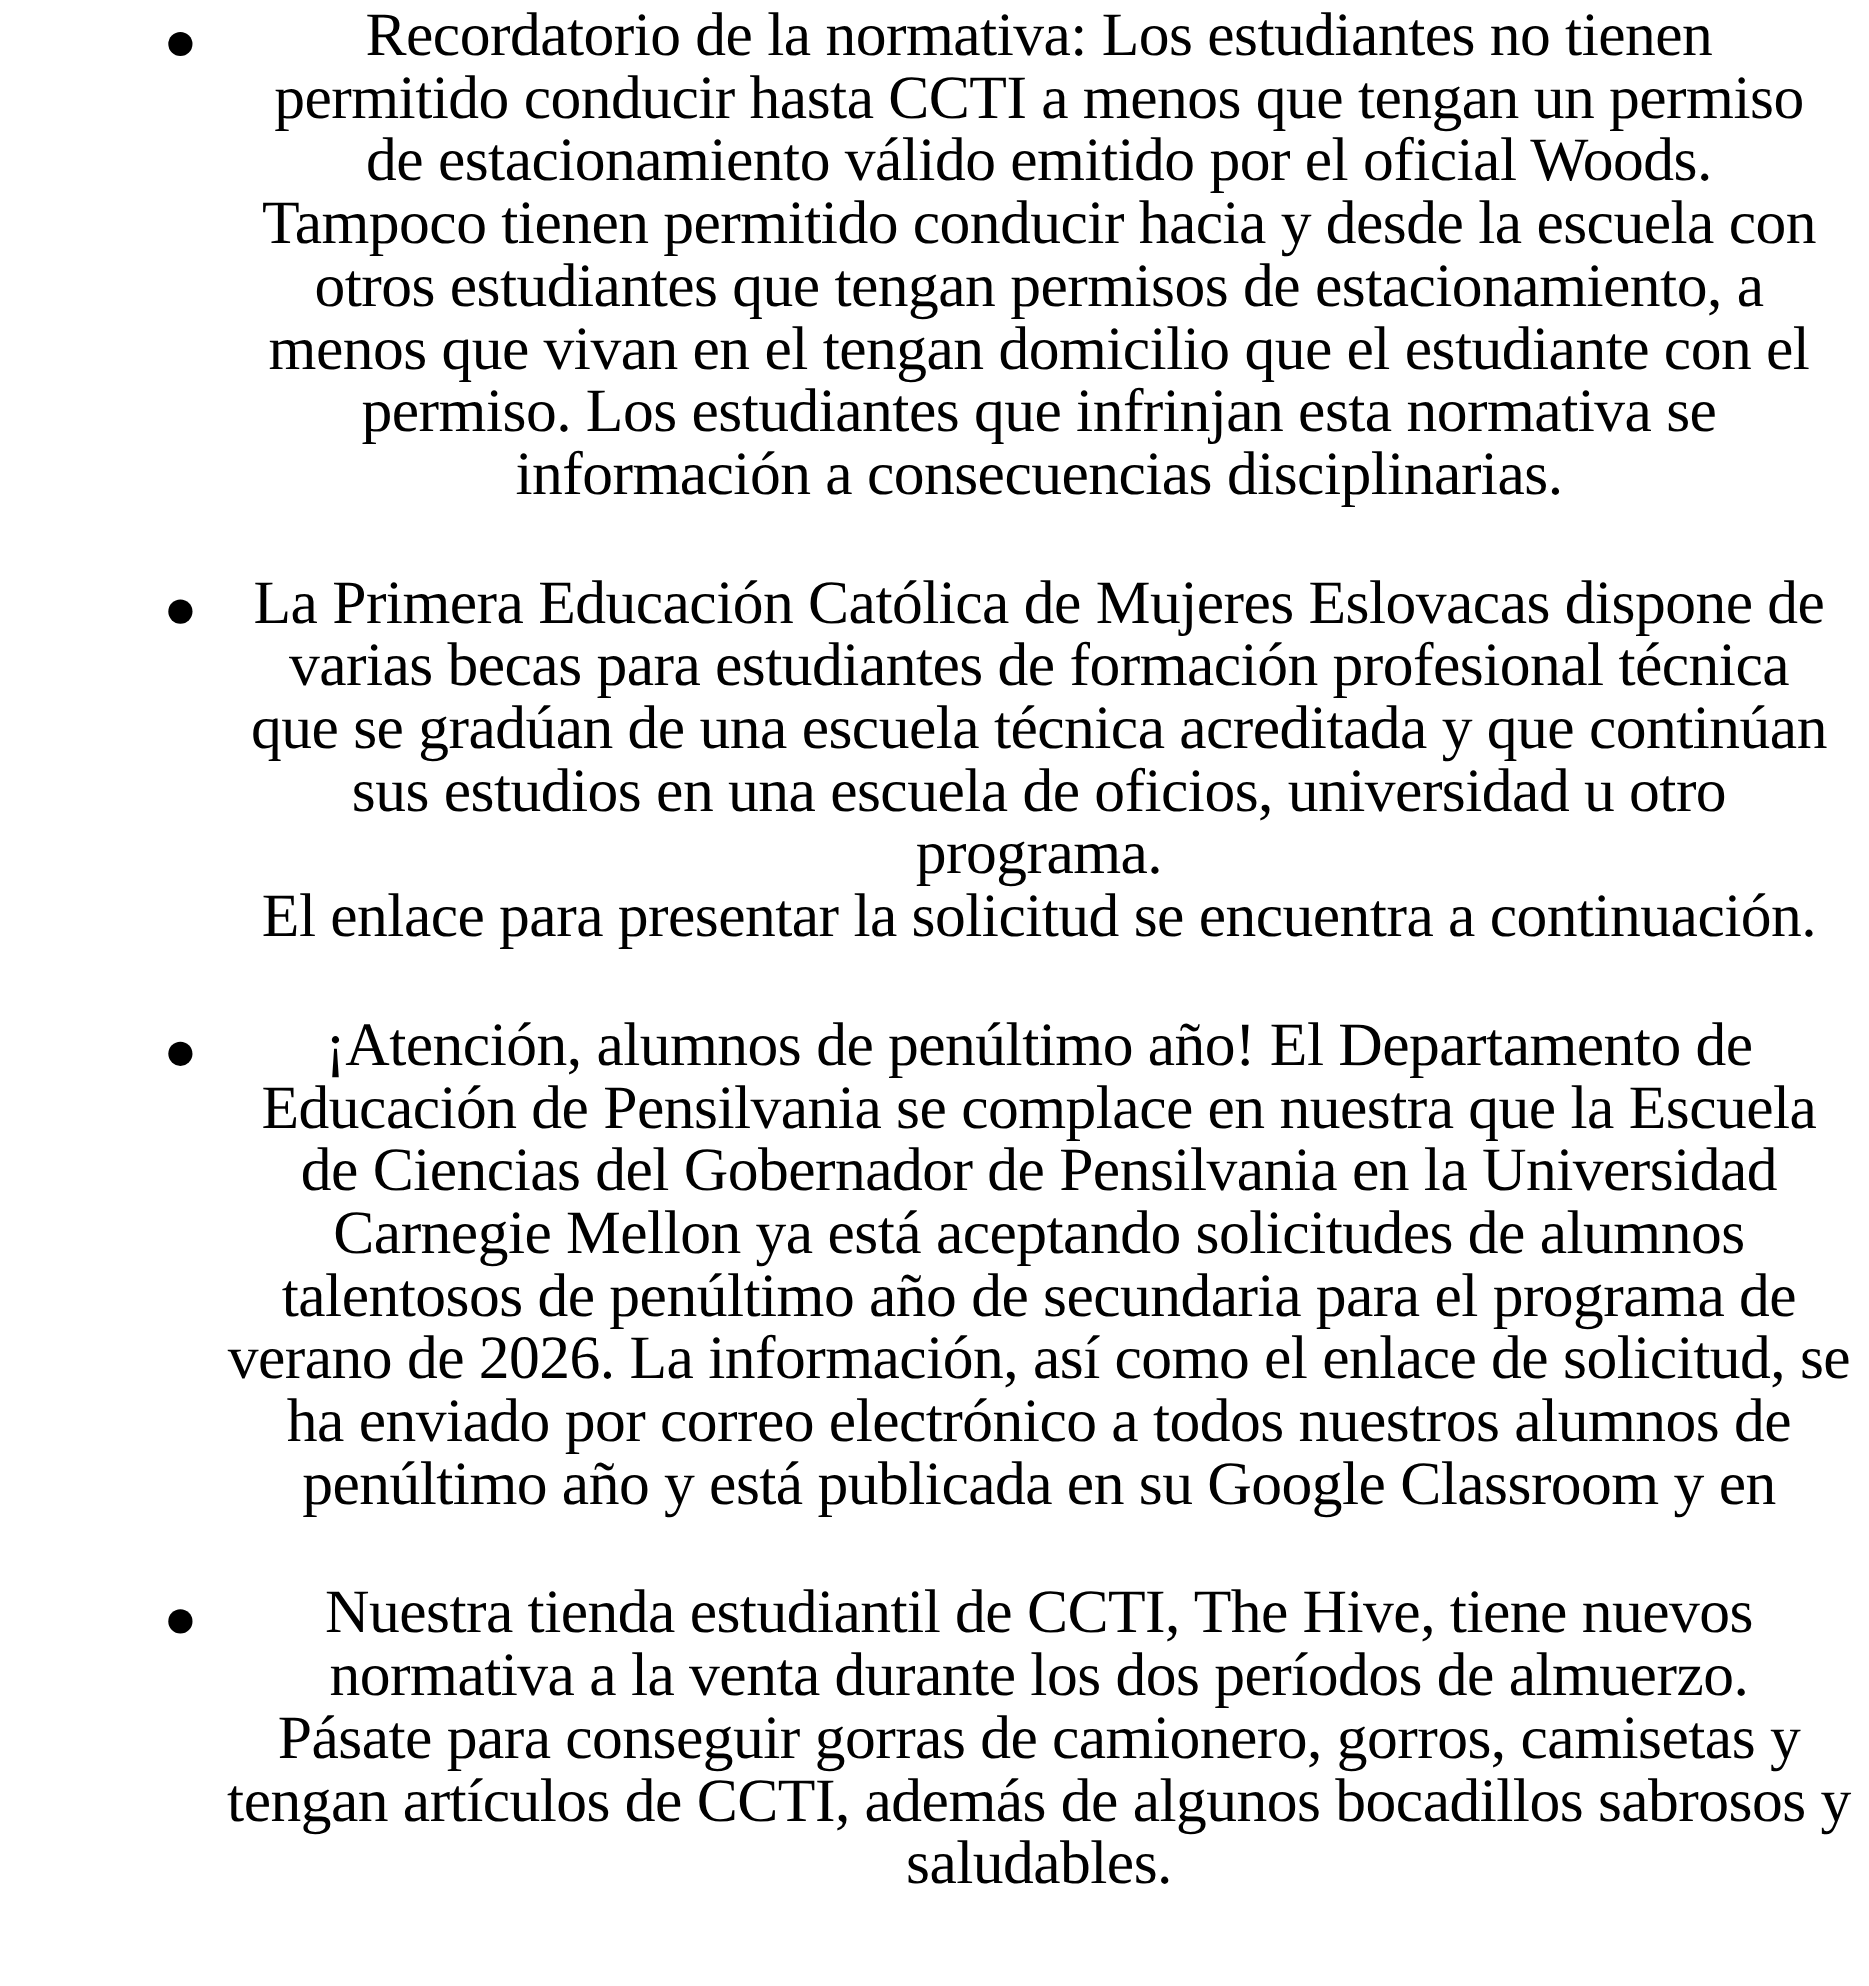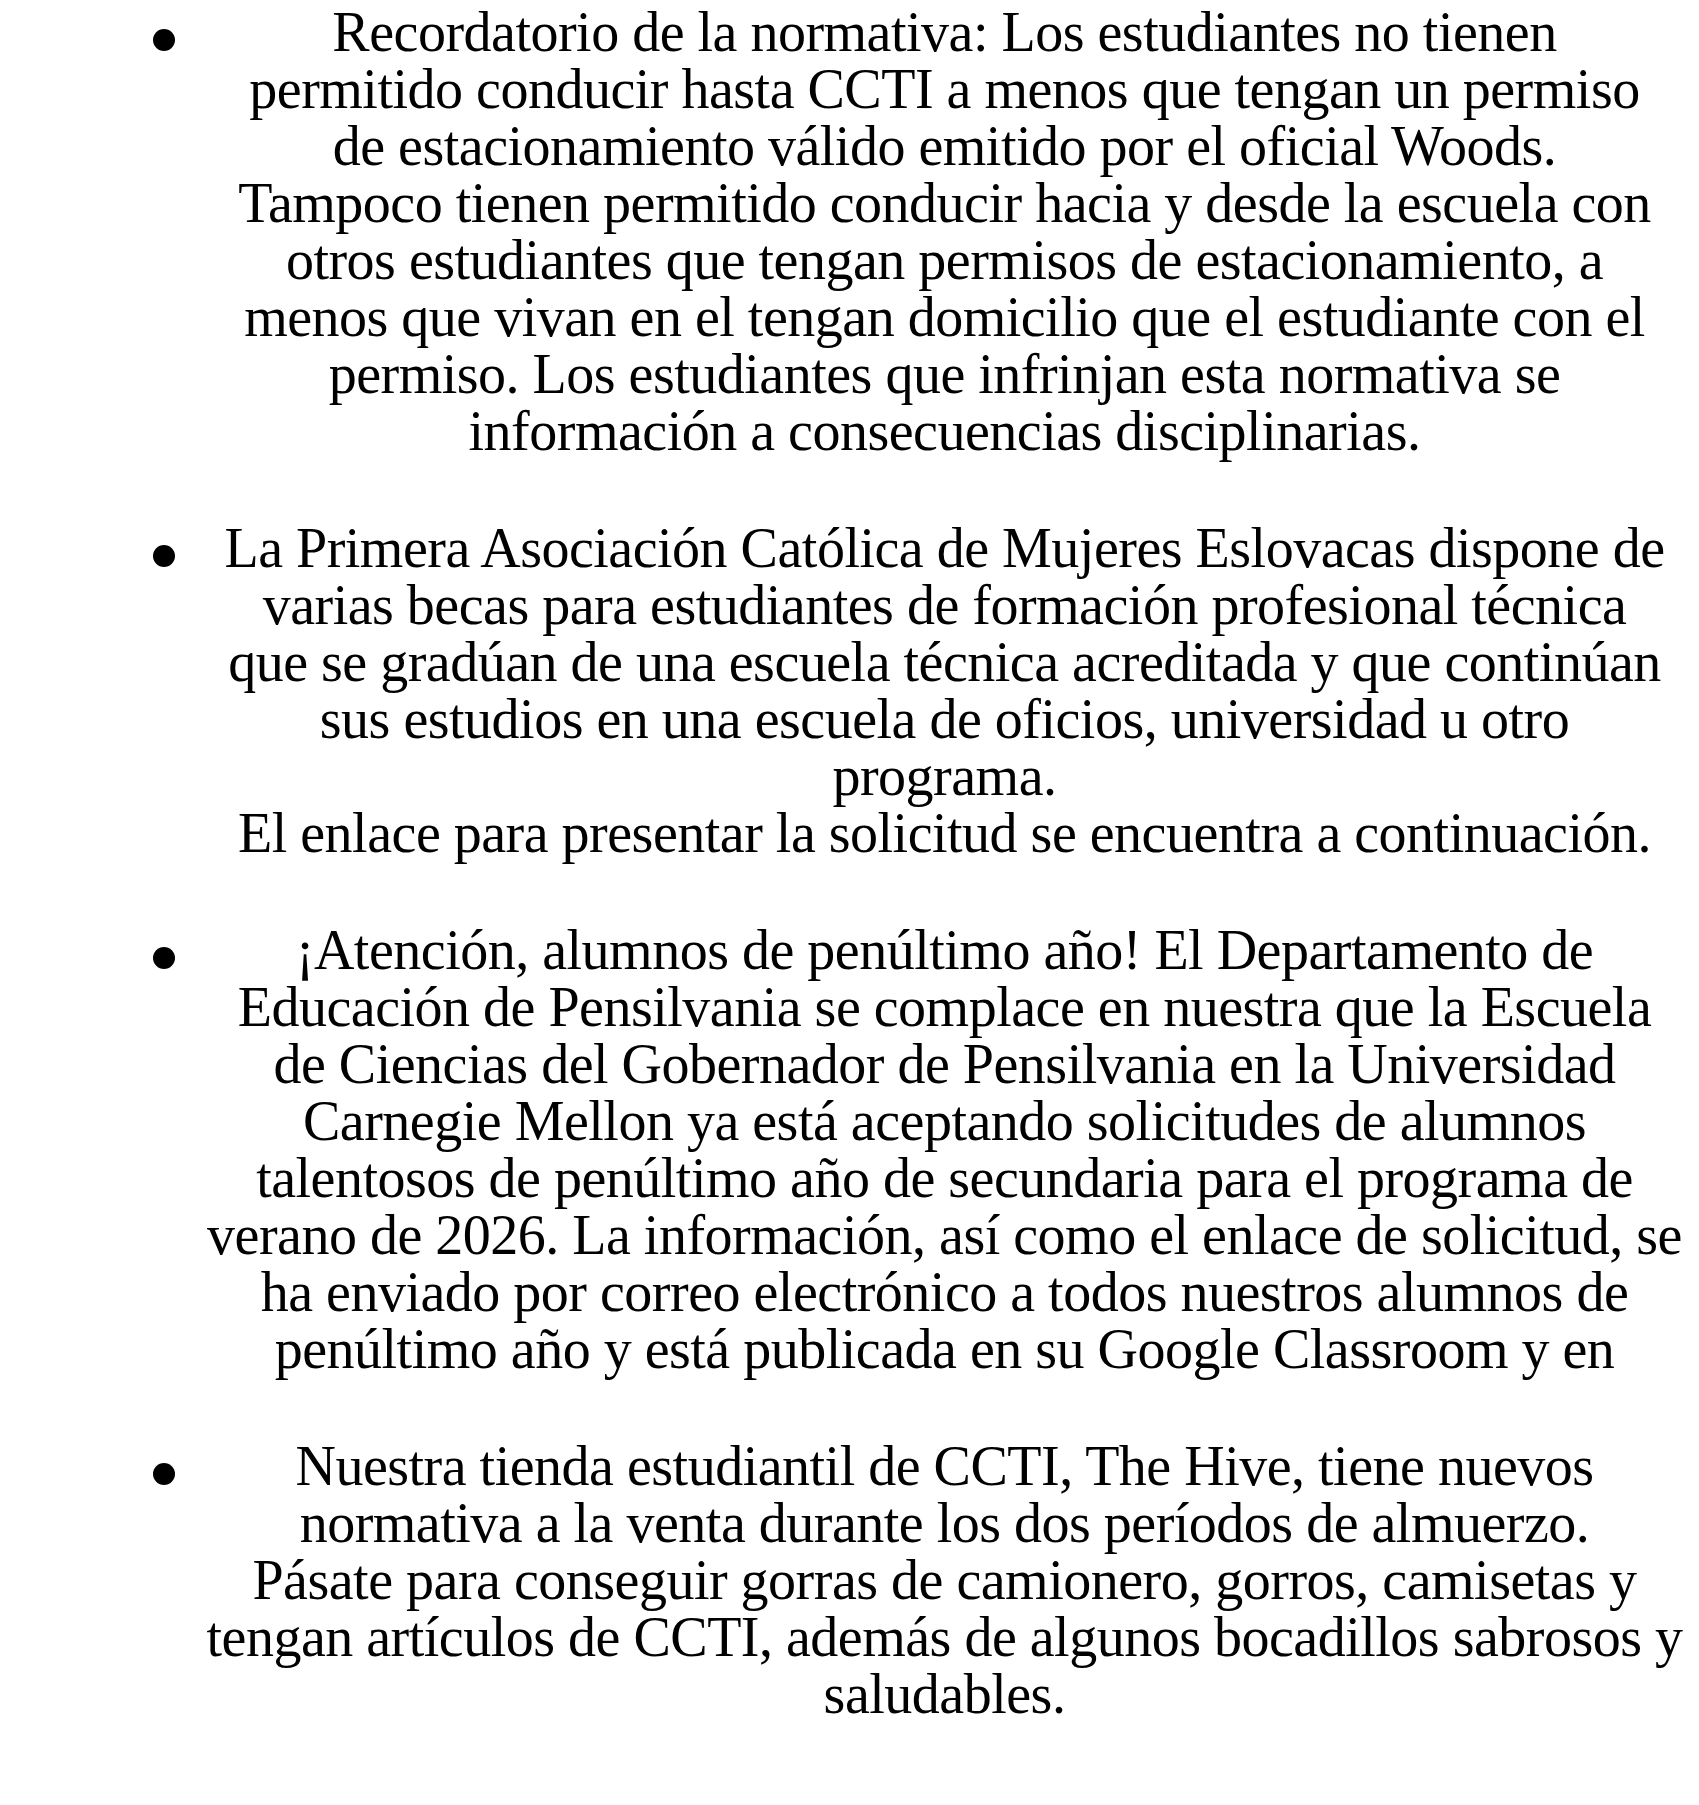--- a/index.html
+++ b/index.html
@@ -58,21 +58,21 @@
     <div class="text-line">de estacionamiento válido emitido por el oficial Woods.</div>
     <div class="text-line">Tampoco tienen permitido conducir hacia y desde la escuela con</div>
     <div class="text-line">otros estudiantes que tengan permisos de estacionamiento, a</div>
     <div class="text-line">menos que vivan en el tengan domicilio que el estudiante con el</div>
     <div class="text-line">permiso. Los estudiantes que infrinjan esta normativa se</div>
     <div class="text-line">información a consecuencias disciplinarias.</div>
   </div>
 
   <div class="bullet-item">
     <span class="bullet-dot"></span>
-    <div class="text-line">La Primera Asociación Católica de Mujeres Eslovacas dispone de</div>
+    <div class="text-line">La Primera Educación Católica de Mujeres Eslovacas dispone de</div>
     <div class="text-line">varias becas para estudiantes de formación profesional técnica</div>
     <div class="text-line">que se gradúan de una escuela técnica acreditada y que continúan</div>
     <div class="text-line">sus estudios en una escuela de oficios, universidad u otro</div>
     <div class="text-line">programa.</div>
     <div class="text-line">El enlace para presentar la solicitud se encuentra a continuación.</div>
   </div>
 
   <div class="bullet-item">
     <span class="bullet-dot"></span>
     <div class="text-line">¡Atención, alumnos de penúltimo año! El Departamento de</div>

